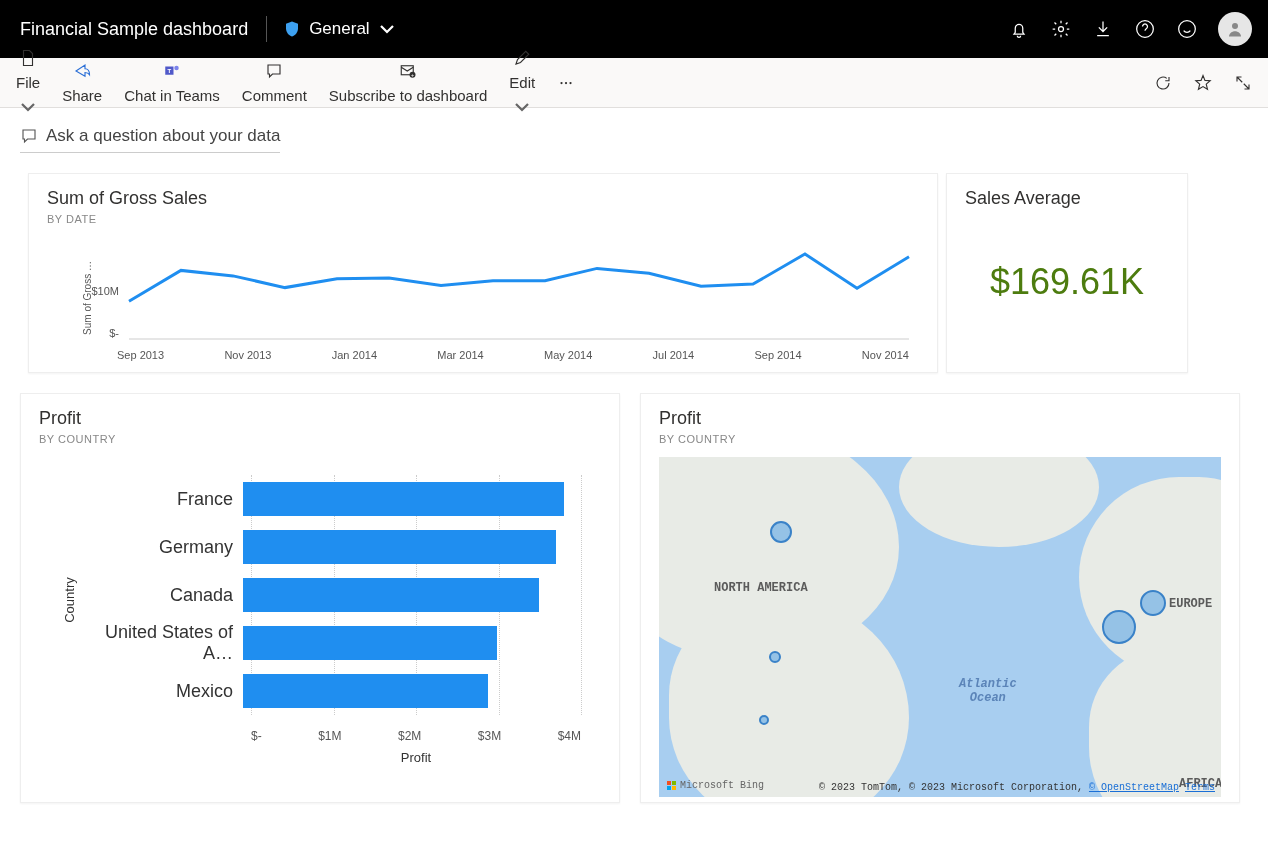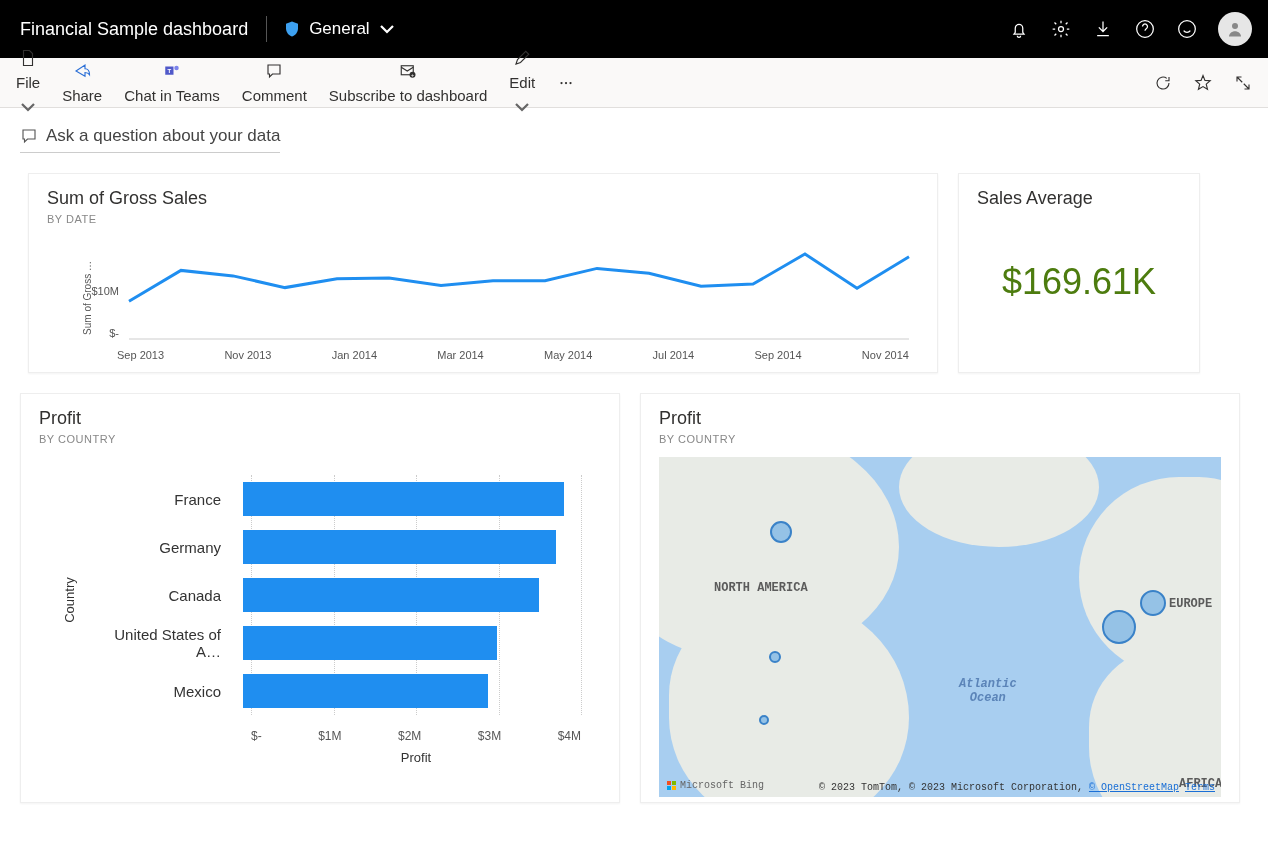--- a/index.html
+++ b/index.html
@@ -24,21 +24,21 @@
 
 .toolbar { height: 50px; background: #faf9f8; border-bottom: 1px solid #e1dfdd; display: flex; align-items: center; padding: 0 16px; gap: 22px; font-size: 15px; }
 .tool-item { display: flex; align-items: center; gap: 7px; cursor: pointer; color: #323130; flex-direction: column; }
 .tool-item svg { width: 18px; height: 18px; }
 .toolbar-right { margin-left: auto; display: flex; align-items: center; gap: 22px; }
 
 
 .content { padding: 14px 20px; background: #fff; }
 .qna-bar { display: inline-flex; align-items: center; gap: 8px; padding: 4px 0 6px 0; border-bottom: 1px solid #ccc; font-size: 17px; color: #444; margin-bottom: 20px; cursor: pointer; }
 
-.row1 { display: flex; gap: 20px; margin-bottom: 20px; padding-left: 8px; }
+.row1 { display: flex; gap: 8px; margin-bottom: 20px; padding-left: 8px; }
 .tile { background: #fff; border: 1px solid #eee; box-shadow: 0 1px 2px rgba(0,0,0,0.05); padding: 14px 18px 18px 18px; }
 .tile-title { font-size: 18px; font-weight: 400; color: #323130; }
 .tile-sub { font-size: 11px; color: #888; letter-spacing: 0.5px; margin-top: 4px; }
 
 .tile-line { width: 910px; height: 200px; }
 .tile-kpi { width: 242px; height: 200px; display: flex; flex-direction: column; }
 .kpi-value { flex: 1; display: flex; align-items: center; justify-content: center; font-size: 36px; font-weight: 300; color: #4d7c0f; }
 
 .line-chart { position: relative; height: 110px; margin-top: 18px; margin-left: 34px; }
 .line-ylabel { position: absolute; left: -30px; top: 50%; transform: translateY(-50%) rotate(-90deg); font-size: 10px; color: #555; white-space: nowrap; }
@@ -48,21 +48,21 @@
 .line-xticks { position: absolute; left: 36px; right: 10px; bottom: -8px; display: flex; justify-content: space-between; font-size: 11px; color: #555; }
 
 .row2 { display: flex; gap: 20px; }
 .tile-bar { width: 600px; height: 410px; }
 .tile-map { width: 600px; height: 410px; padding-bottom: 10px; }
 
 .bar-chart { position: relative; height: 300px; margin-top: 20px; margin-left: 40px; }
 .bar-ylabel { position: absolute; left: -32px; top: 45%; transform: translateY(-50%) rotate(-90deg); font-size: 13px; color: #333; }
 .bar-rows { position: absolute; left: 14px; right: 20px; top: 10px; bottom: 50px; display: flex; flex-direction: column; justify-content: space-around; }
 .bar-row { display: flex; align-items: center; height: 42px; }
-.bar-row-label { width: 150px; text-align: right; font-size: 15px; color: #333; padding-right: 22px; }
+.bar-row-label { width: 150px; text-align: right; font-size: 18px; color: #333; padding-right: 10px; }
 .bar-track { flex: 1; height: 38px; position: relative; }
 .bar-fill { position: absolute; top: 2px; bottom: 2px; left: 0; background: #1f8ef0; }
 .bar-xticks { position: absolute; left: 172px; right: 20px; bottom: 22px; display: flex; justify-content: space-between; font-size: 12px; color: #555; }
 .bar-xlabel { position: absolute; left: 172px; right: 20px; bottom: 0px; text-align: center; font-size: 13px; color: #333; }
 .bar-grid { position: absolute; left: 172px; right: 20px; top: 10px; bottom: 50px; pointer-events: none; }
 .bar-gridline { position: absolute; top: 0; bottom: 0; width: 0; border-left: 1px dotted #ccc; }
 
 .map-box { margin-top: 12px; height: 340px; position: relative; background: #a8cef0; overflow: hidden; font-family: Liberation Mono, monospace; }
 .map-land { position: absolute; background: #e8ebe6; }
 .map-text { position: absolute; font-size: 12px; font-weight: 600; color: #5b5b5b; }

